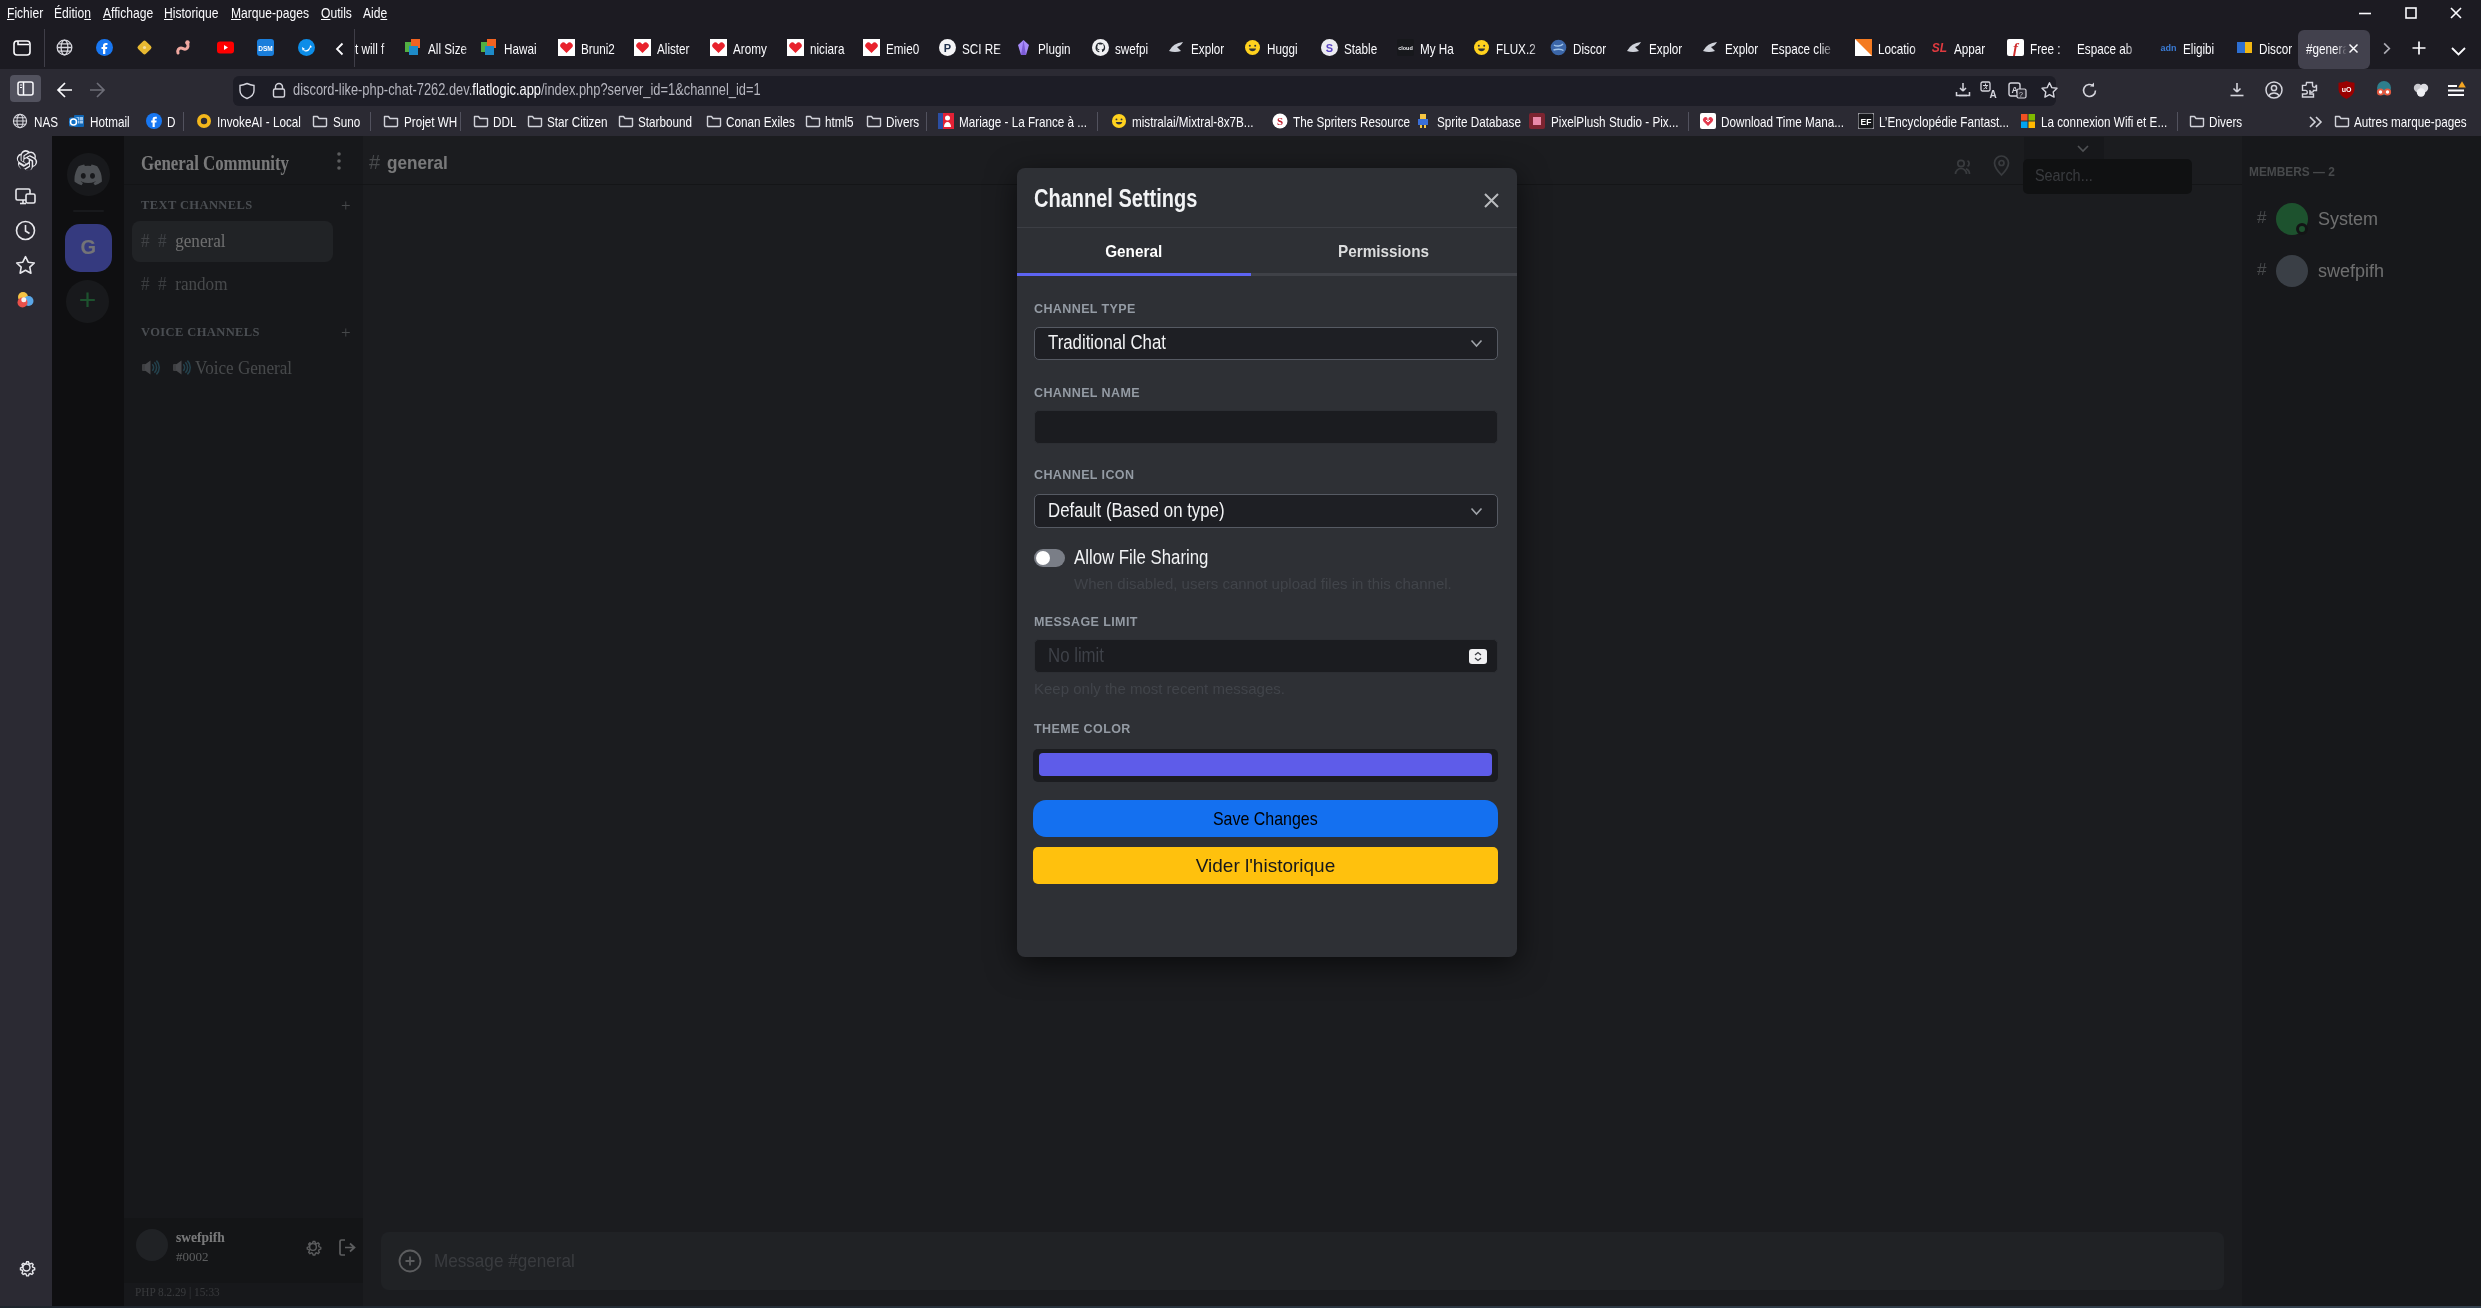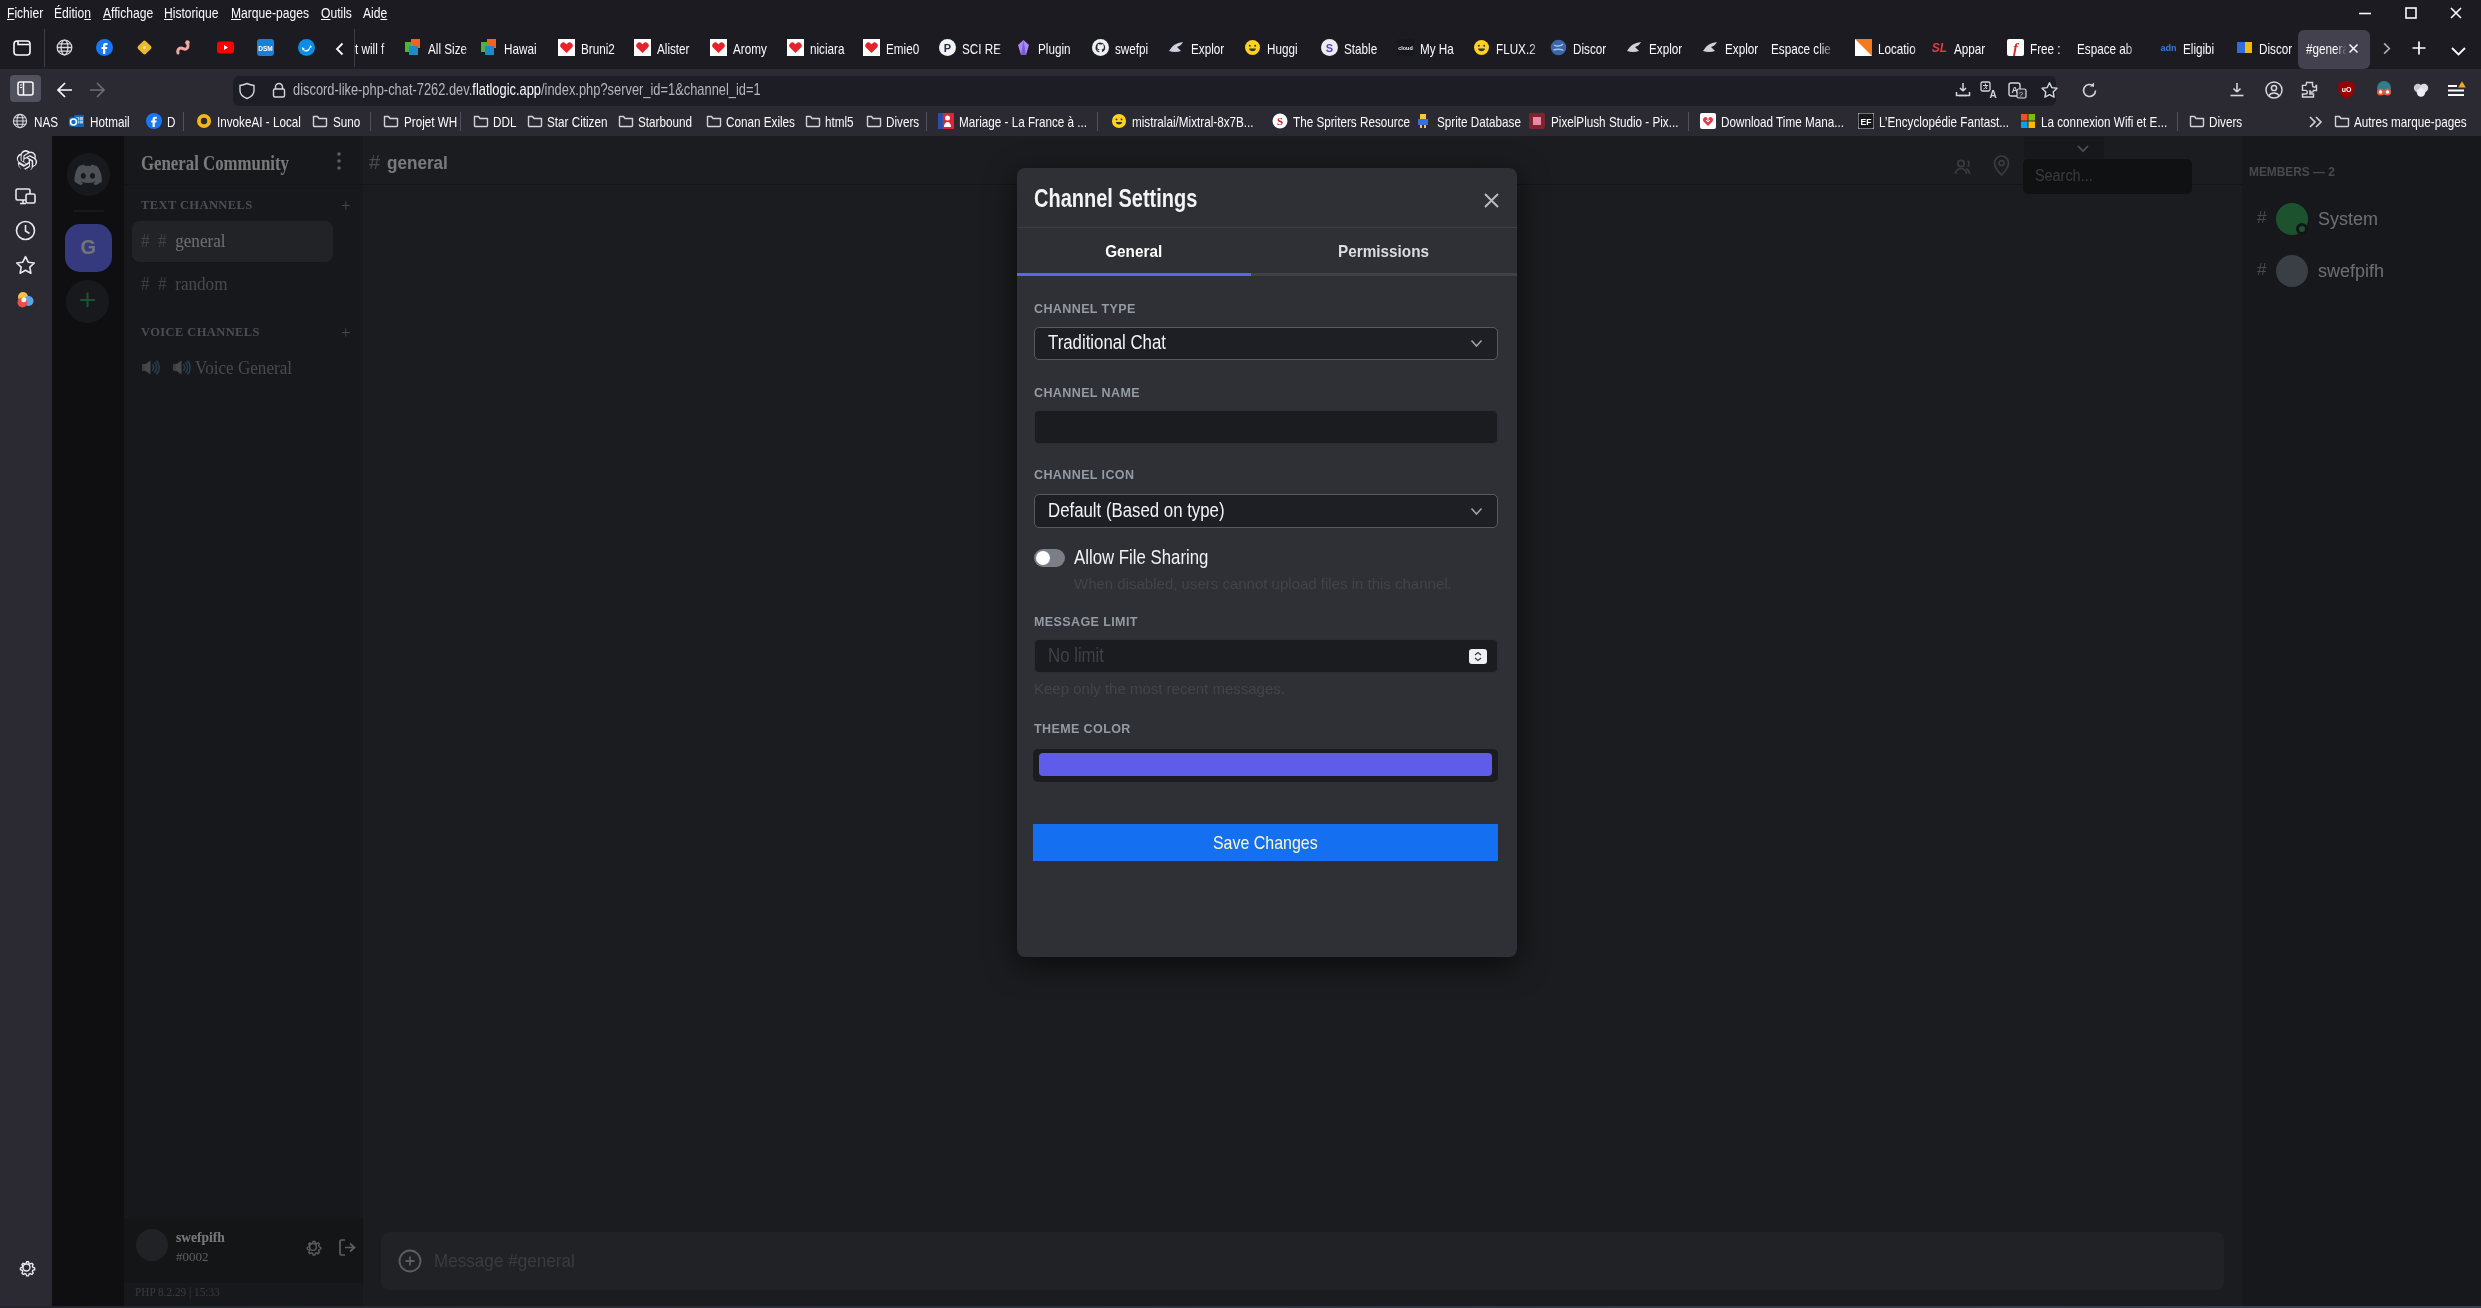--- a/index.html
+++ b/index.html
@@ -689,17 +689,18 @@
       <div class="a" style="left:31px;top:476px;font-size:20px;color:#3e4148;"><span class="cx" style="transform:scaleX(0.84)">No limit</span></div>
       <div class="a" style="left:452px;top:481px;width:18px;height:15px;border-radius:3px;background:#f0f0f2;"></div>
       <svg class="a" style="left:456px;top:483px" width="10" height="11" viewBox="0 0 10 11">
         <path d="M2 4 5 1.5 8 4" stroke="#3c3e44" stroke-width="1.3" fill="none"></path>
         <path d="M2 7 5 9.5 8 7" stroke="#3c3e44" stroke-width="1.3" fill="none"></path>
       </svg>
       <div class="a" style="left:17px;top:512px;font-size:15px;color:#41444a;">Keep only the most recent messages.</div>
       <div class="lab" style="left:17px;top:554px;">THEME COLOR</div>
       <div class="a" style="left:16px;top:581px;width:465px;height:33px;border-radius:5px;background:#1b1c20;"></div>
       <div class="a" style="left:22px;top:585px;width:453px;height:23px;border-radius:4px;background:#5e5ce9;"></div>
-      <div class="a" style="left:16px;top:632px;width:465px;height:37px;border-radius:0;background:#1470f0;color:#fef9c3;font-size:19px;display:flex;align-items:center;justify-content:center;margin-top:24px;">
+      <div class="a" style="left:16px;top:632px;width:465px;height:37px;border-radius:13px;background:#1470f0;color:#000000;font-size:19px;display:flex;align-items:center;justify-content:center;">
         <span class="axc" style="transform:scaleX(0.84)">Save Changes</span>
       </div>
+      <div class="a" style="left:16px;top:679px;width:465px;height:37px;border-radius:5px;background:#ffc10d;color:#16181c;font-size:19px;display:flex;align-items:center;justify-content:center;">Vider l'historique</div>
     </div>
   </div>
 <div class="a" style="left:0;top:1306px;width:2481px;height:2px;background:linear-gradient(90deg,#1f262e,#33414f);"></div>
 </body></html>

